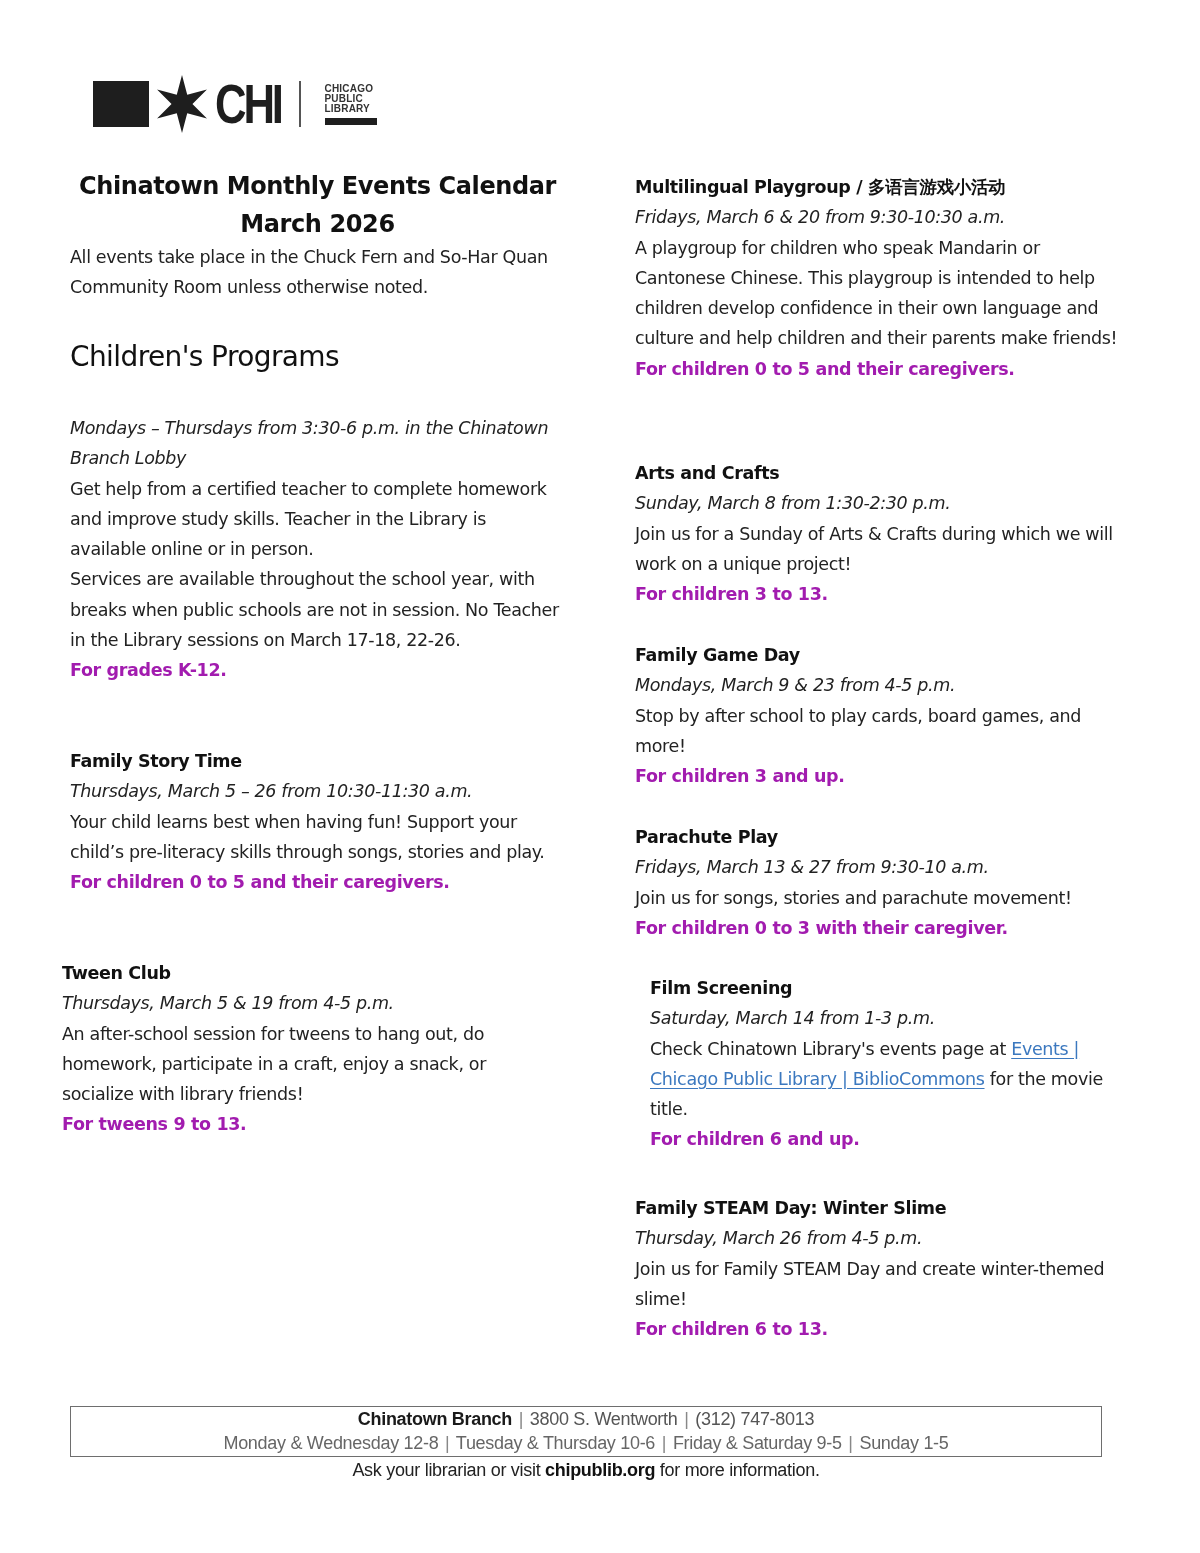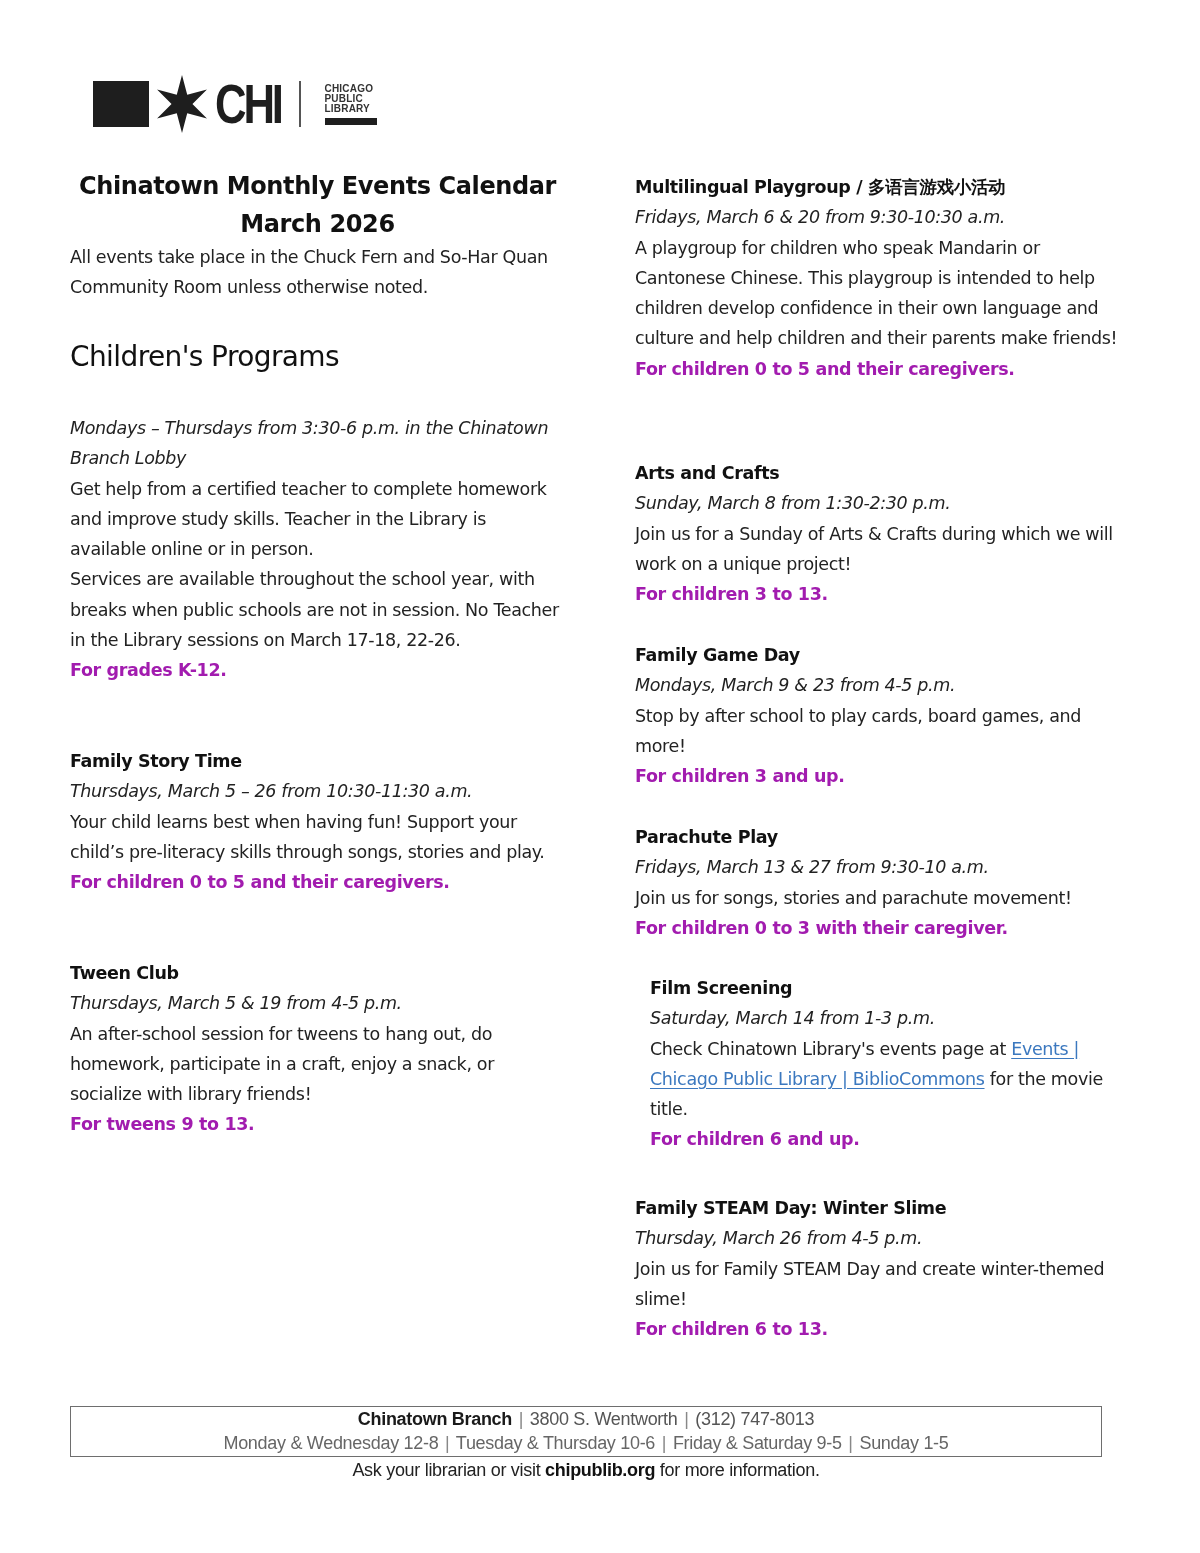--- a/index.html
+++ b/index.html
@@ -106,21 +106,21 @@
     <p class="aud">For grades K-12.</p>
   </div>
 
   <div class="event text" style="left:70px; top:746px; width:495px;">
     <p class="name">Family Story Time</p>
     <p class="when">Thursdays, March 5 – 26 from 10:30-11:30 a.m.</p>
     <p>Your child learns best when having fun! Support your child’s pre-literacy skills through songs, stories and play.</p>
     <p class="aud">For children 0 to 5 and their caregivers.</p>
   </div>
 
-  <div class="event text" style="left:70px; top:958px; width:495px;">
+  <div class="event text" style="left:62px; top:958px; width:495px;">
     <p class="name">Tween Club</p>
     <p class="when">Thursdays, March 5 &amp; 19 from 4-5 p.m.</p>
     <p>An after-school session for tweens to hang out, do homework, participate in a craft, enjoy a snack, or socialize with library friends!</p>
     <p class="aud">For tweens 9 to 13.</p>
   </div>
 
   <div class="event text" style="left:635px; top:172px; width:495px;">
     <p class="name">Multilingual Playgroup / 多语言游戏小活动</p>
     <p class="when">Fridays, March 6 &amp; 20 from 9:30-10:30 a.m.</p>
     <p>A playgroup for children who speak Mandarin or Cantonese Chinese. This playgroup is intended to help children develop confidence in their own language and culture and help children and their parents make friends!</p>

